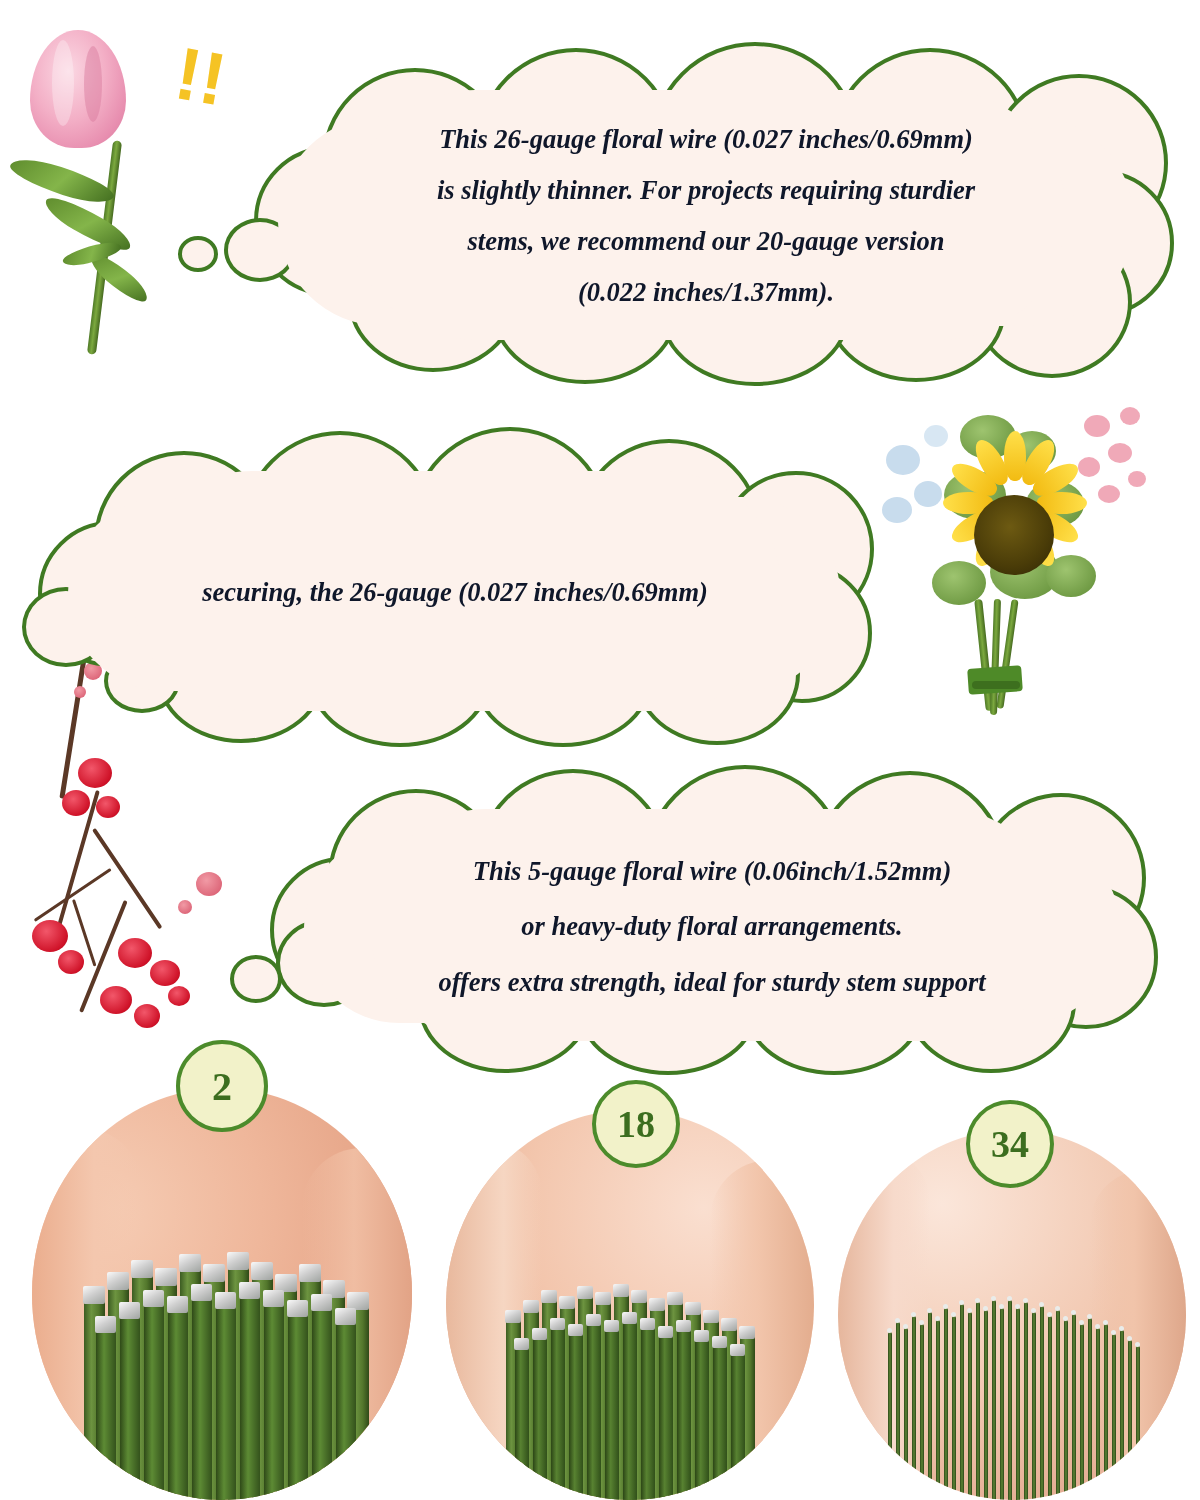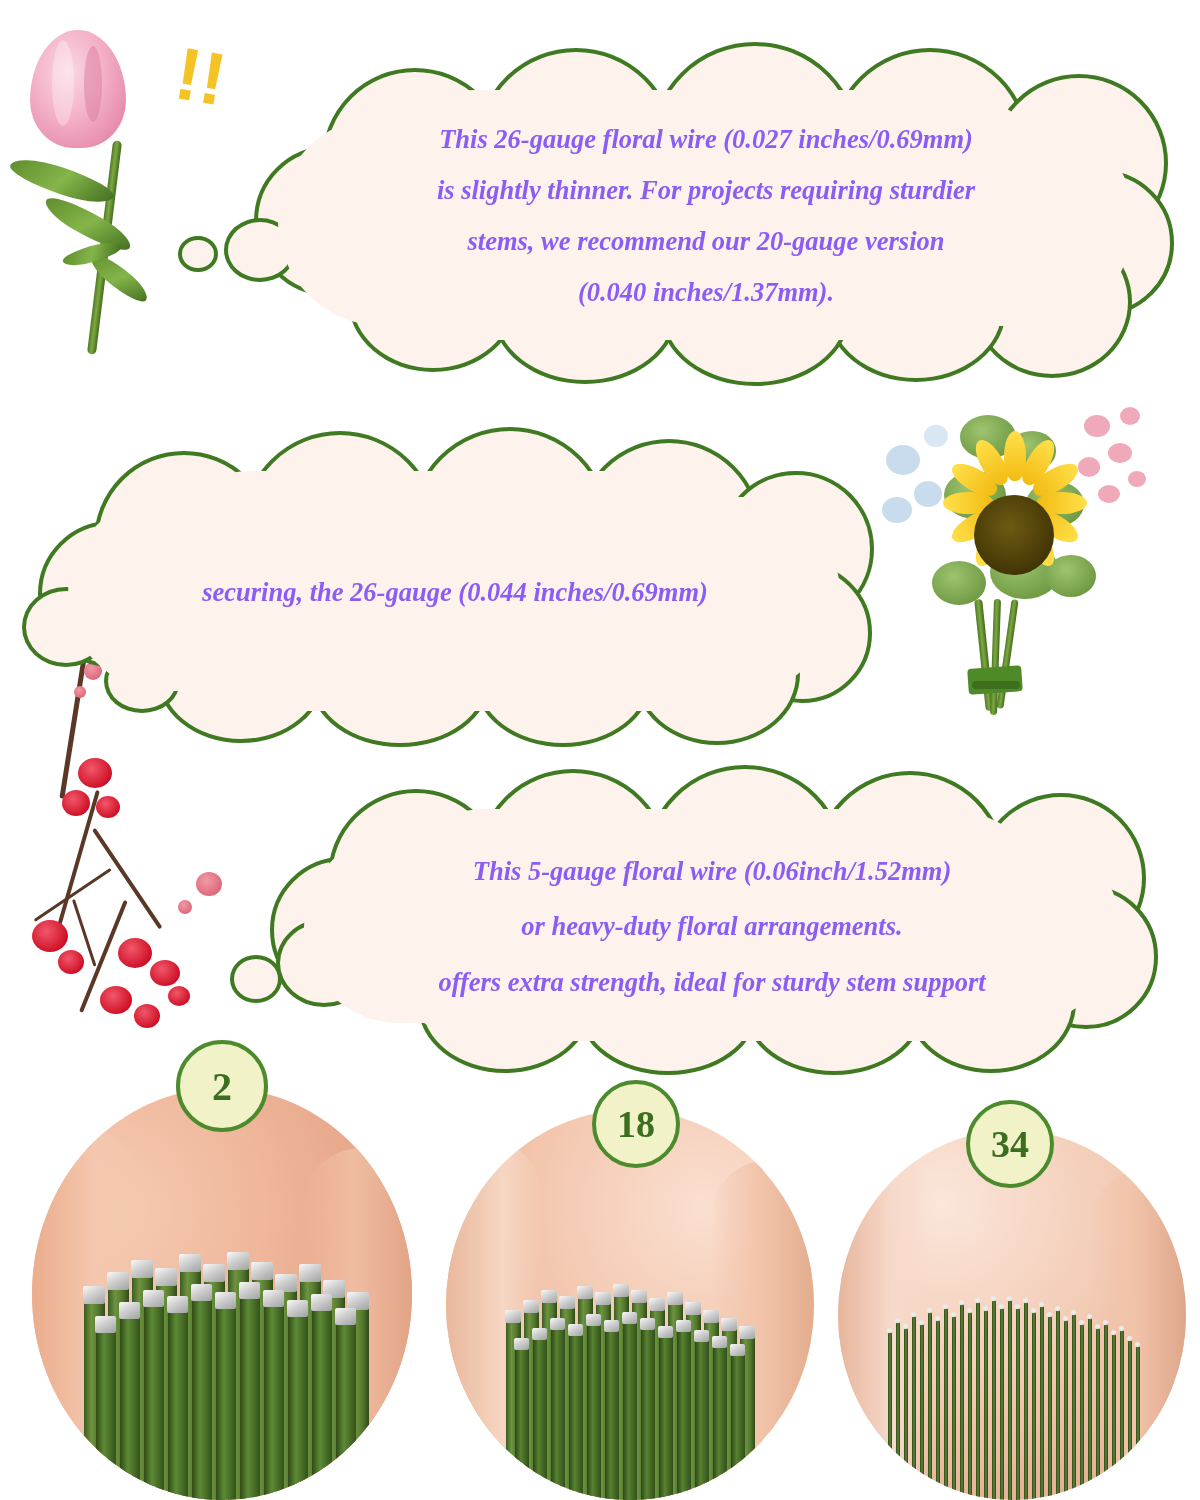--- a/index.html
+++ b/index.html
@@ -33,21 +33,21 @@
     background: #fdf2ec;
     box-sizing: border-box;
     z-index: 3;
   }
   .cloud-text {
     position: absolute;
     z-index: 9;
     font-family: "Liberation Serif", serif;
     font-style: italic;
     font-weight: bold;
-    color: #8b5cf6;
+    color: #0f172a;
     text-align: center;
   }
 
   
   .badge {
     position: absolute;
     border-radius: 50%;
     background: #f2f2c9;
     border: 4px solid #4c8b2b;
     display: flex;
@@ -307,21 +307,21 @@
   <div class="lobe" style="left:-6px;  top:168px; width:72px;  height:64px;"></div>
   <div class="lobe" style="left:-52px; top:186px; width:40px;  height:36px;"></div>
 
   <div class="body-fill" style="left:48px; top:66px; width:856px; height:210px; border-radius:110px;"></div>
   <div class="body-fill" style="left:120px; top:40px; width:716px; height:250px; border-radius:130px;"></div>
 
   <div class="cloud-text" style="left:50px; top:56px; width:852px; height:220px; display:flex; flex-direction:column; justify-content:center; font-size:26.5px; line-height:1.92;">
     <div>This 26-gauge floral wire (0.027 inches/0.69mm)</div>
     <div>is slightly thinner. For projects requiring sturdier</div>
     <div>stems, we recommend our 20-gauge version</div>
-    <div>(0.040 inches/1.37mm).</div>
+    <div>(0.022 inches/1.37mm).</div>
   </div>
 </div>
 
 <div class="cloud" style="left:28px; top:435px; width:862px; height:310px;">
   <div class="lobe" style="left:10px;  top:86px;  width:146px; height:146px;"></div>
   <div class="lobe" style="left:66px;  top:16px;  width:180px; height:180px;"></div>
   <div class="lobe" style="left:214px; top:-4px;  width:196px; height:196px;"></div>
   <div class="lobe" style="left:382px; top:-8px;  width:200px; height:200px;"></div>
   <div class="lobe" style="left:548px; top:4px;   width:186px; height:186px;"></div>
   <div class="lobe" style="left:690px; top:36px;  width:156px; height:156px;"></div>
@@ -330,21 +330,21 @@
   <div class="lobe" style="left:446px; top:176px; width:178px; height:136px;"></div>
   <div class="lobe" style="left:282px; top:178px; width:180px; height:134px;"></div>
   <div class="lobe" style="left:128px; top:168px; width:170px; height:140px;"></div>
   <div class="lobe" style="left:-6px;  top:152px; width:88px;  height:80px;"></div>
   <div class="lobe" style="left:76px;  top:214px; width:76px;  height:64px;"></div>
 
   <div class="body-fill" style="left:40px; top:62px; width:772px; height:194px; border-radius:100px;"></div>
   <div class="body-fill" style="left:104px; top:36px; width:650px; height:240px; border-radius:120px;"></div>
 
   <div class="cloud-text" style="left:44px; top:56px; width:766px; height:204px; display:flex; flex-direction:column; justify-content:center; font-size:26.5px; line-height:2.1;">
-    <div>securing, the 26-gauge (0.044 inches/0.69mm)</div>
+    <div>securing, the 26-gauge (0.027 inches/0.69mm)</div>
   </div>
 </div>
 
 <div class="cloud" style="left:258px; top:775px; width:910px; height:300px;">
   <div class="lobe" style="left:12px;  top:82px;  width:146px; height:146px;"></div>
   <div class="lobe" style="left:70px;  top:14px;  width:176px; height:176px;"></div>
   <div class="lobe" style="left:218px; top:-6px;  width:194px; height:194px;"></div>
   <div class="lobe" style="left:386px; top:-10px; width:202px; height:202px;"></div>
   <div class="lobe" style="left:556px; top:-4px;  width:192px; height:192px;"></div>
   <div class="lobe" style="left:718px; top:18px;  width:170px; height:170px;"></div>

